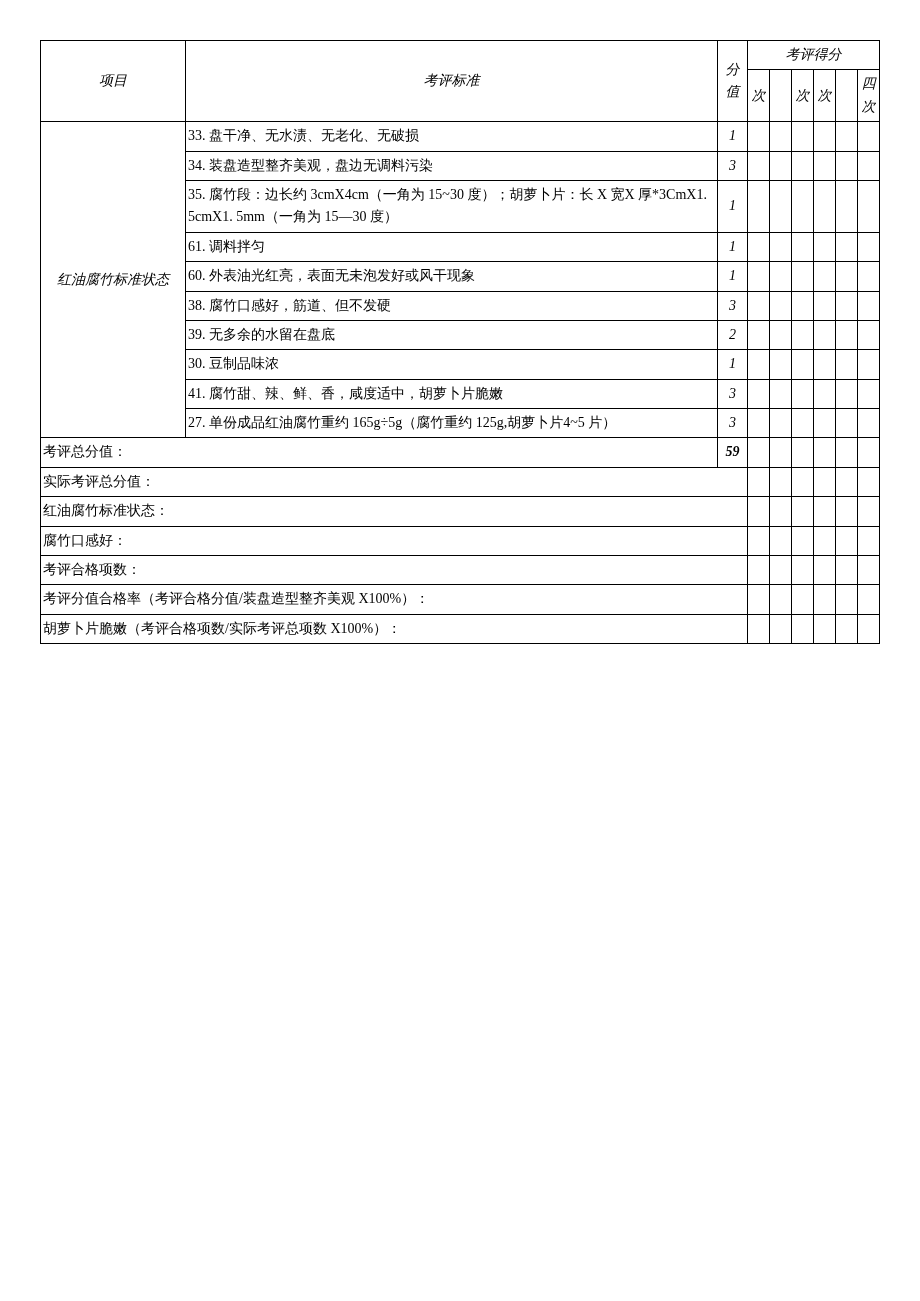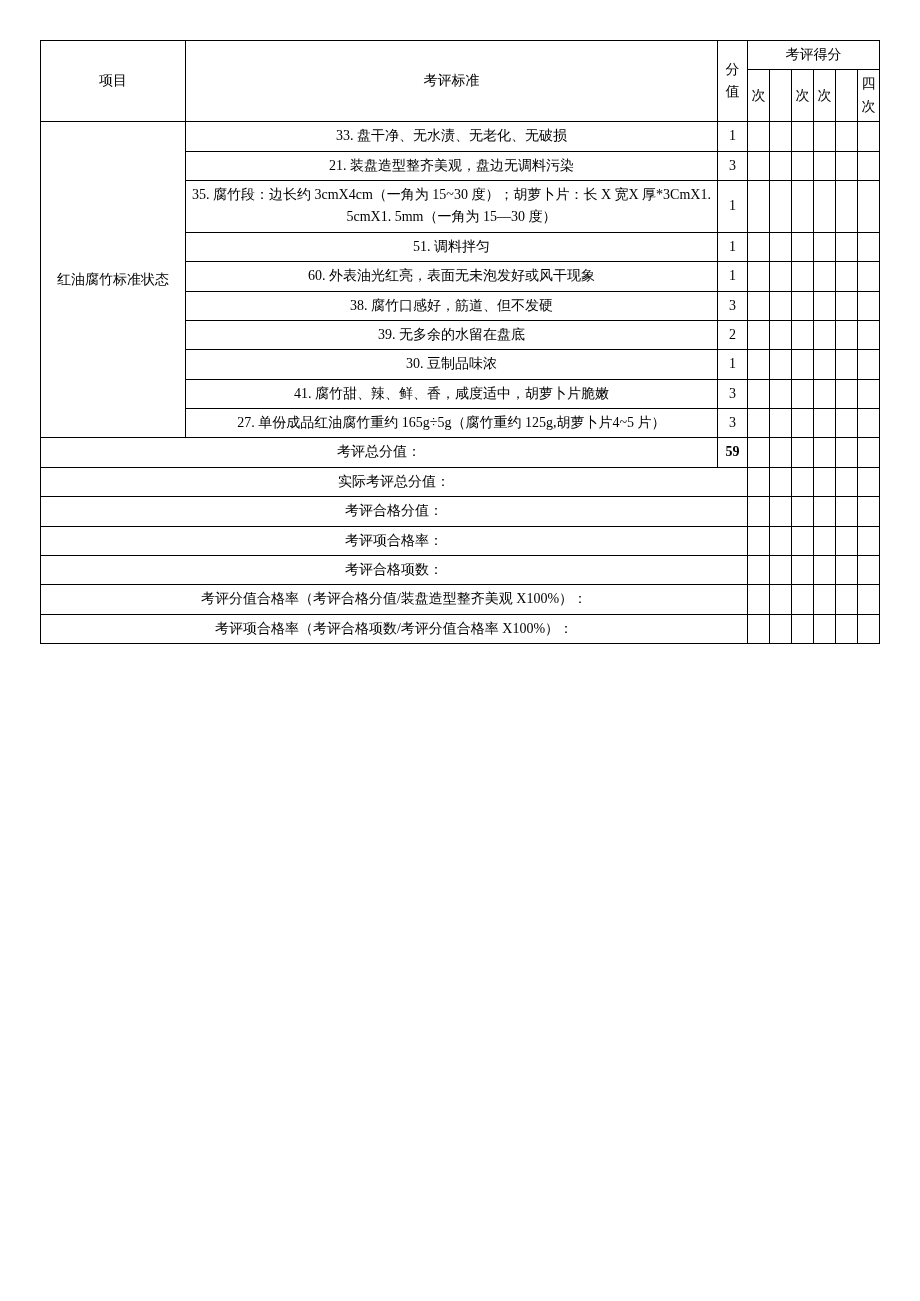--- a/index.html
+++ b/index.html
@@ -20,22 +20,22 @@
     padding: 3px 2px;
     font-weight: normal;
     vertical-align: middle;
     word-break: break-all;
     line-height: 1.6;
   }
   .col-project { width: 145px; }
   .col-standard { width: auto; }
   .col-score { width: 30px; text-align: center; }
   .col-small { width: 22px; text-align: center; }
-  .center { text-align: center; }
-  .left { text-align: center; }
+  .center { text-align: center; font-style: italic; }
+  .left { text-align: left; }
   .bold { font-weight: bold; }
 </style>
 </head>
 <body>
 
 <table>
   <colgroup>
     <col class="col-project">
     <col class="col-standard">
     <col class="col-score">
@@ -68,41 +68,41 @@
     <td class="left">33. 盘干净、无水渍、无老化、无破损</td>
     <td class="center">1</td>
     <td></td>
     <td></td>
     <td></td>
     <td></td>
     <td></td>
     <td></td>
   </tr>
   <tr>
-    <td class="left">21. 装盘造型整齐美观，盘边无调料污染</td>
+    <td class="left">34. 装盘造型整齐美观，盘边无调料污染</td>
     <td class="center">3</td>
     <td></td>
         <td></td>
         <td></td>
         <td></td>
         <td></td>
         <td></td>
   </tr>
   <tr>
     <td class="left">35. 腐竹段：边长约 3cmX4cm（一角为 15~30 度）；胡萝卜片：长 X 宽X 厚*3CmX1. 5cmX1. 5mm（一角为 15—30 度）</td>
     <td class="center">1</td>
     <td></td>
         <td></td>
         <td></td>
         <td></td>
         <td></td>
         <td></td>
   </tr>
   <tr>
-    <td class="left">51. 调料拌匀</td>
+    <td class="left">61. 调料拌匀</td>
     <td class="center">1</td>
     <td></td>
         <td></td>
         <td></td>
         <td></td>
         <td></td>
         <td></td>
   </tr>
   <tr>
     <td class="left">60. 外表油光红亮，表面无未泡发好或风干现象</td>
@@ -178,30 +178,30 @@
   <tr>
     <td colspan="3" class="left">实际考评总分值：</td>
     <td></td>
         <td></td>
         <td></td>
         <td></td>
         <td></td>
         <td></td>
   </tr>
   <tr>
-    <td colspan="3" class="left">考评合格分值：</td>
-    <td></td>
-        <td></td>
-        <td></td>
-        <td></td>
-        <td></td>
-        <td></td>
-  </tr>
-  <tr>
-    <td colspan="3" class="left">考评项合格率：</td>
+    <td colspan="3" class="left">红油腐竹标准状态：</td>
+    <td></td>
+        <td></td>
+        <td></td>
+        <td></td>
+        <td></td>
+        <td></td>
+  </tr>
+  <tr>
+    <td colspan="3" class="left">腐竹口感好：</td>
     <td></td>
         <td></td>
         <td></td>
         <td></td>
         <td></td>
         <td></td>
   </tr>
   <tr>
     <td colspan="3" class="left">考评合格项数：</td>
     <td></td>
@@ -214,21 +214,21 @@
   <tr>
     <td colspan="3" class="left">考评分值合格率（考评合格分值/装盘造型整齐美观 X100%）：</td>
     <td></td>
         <td></td>
         <td></td>
         <td></td>
         <td></td>
         <td></td>
   </tr>
   <tr>
-    <td colspan="3" class="left">考评项合格率（考评合格项数/考评分值合格率 X100%）：</td>
+    <td colspan="3" class="left">胡萝卜片脆嫩（考评合格项数/实际考评总项数 X100%）：</td>
     <td></td>
         <td></td>
         <td></td>
         <td></td>
         <td></td>
         <td></td>
   </tr>
 </tbody>
   </table>
 

